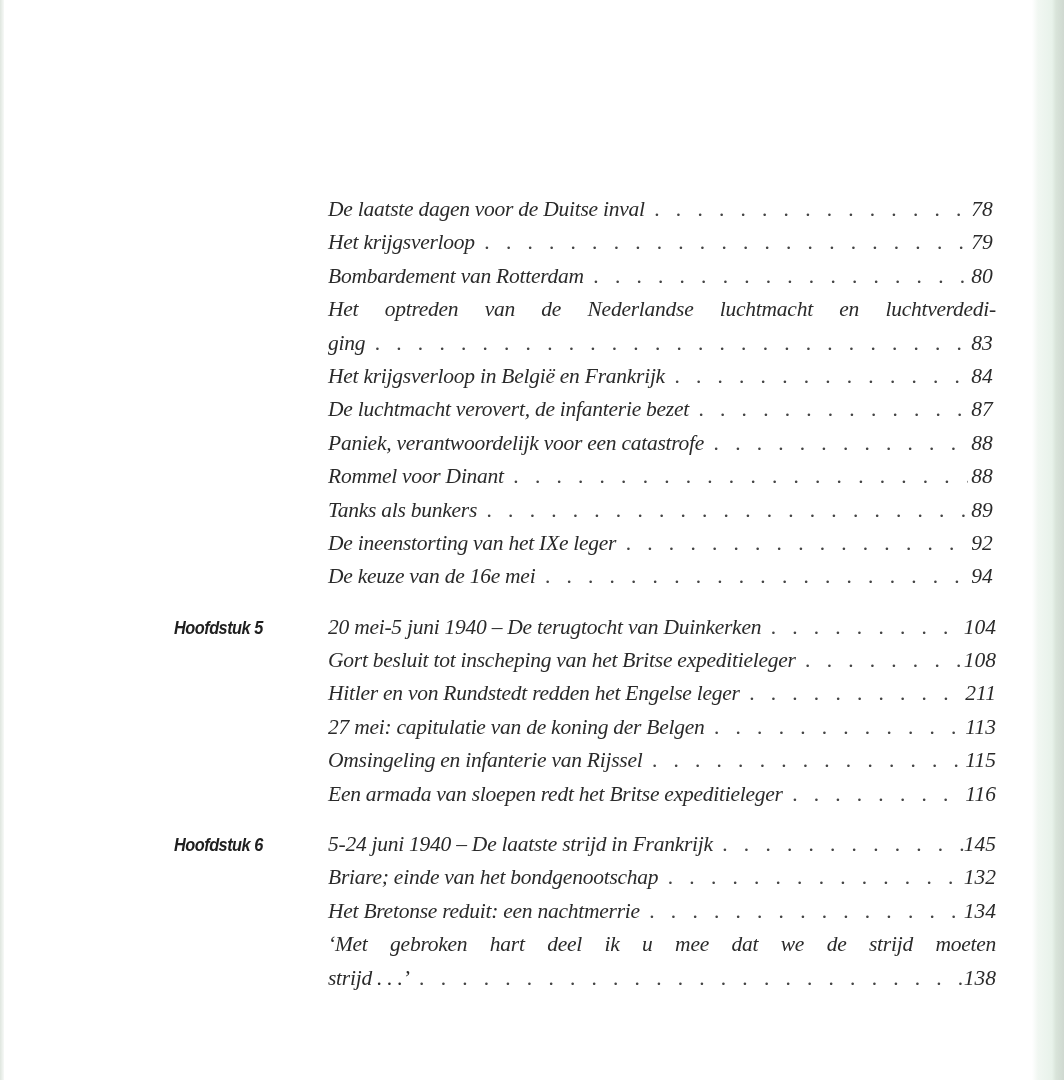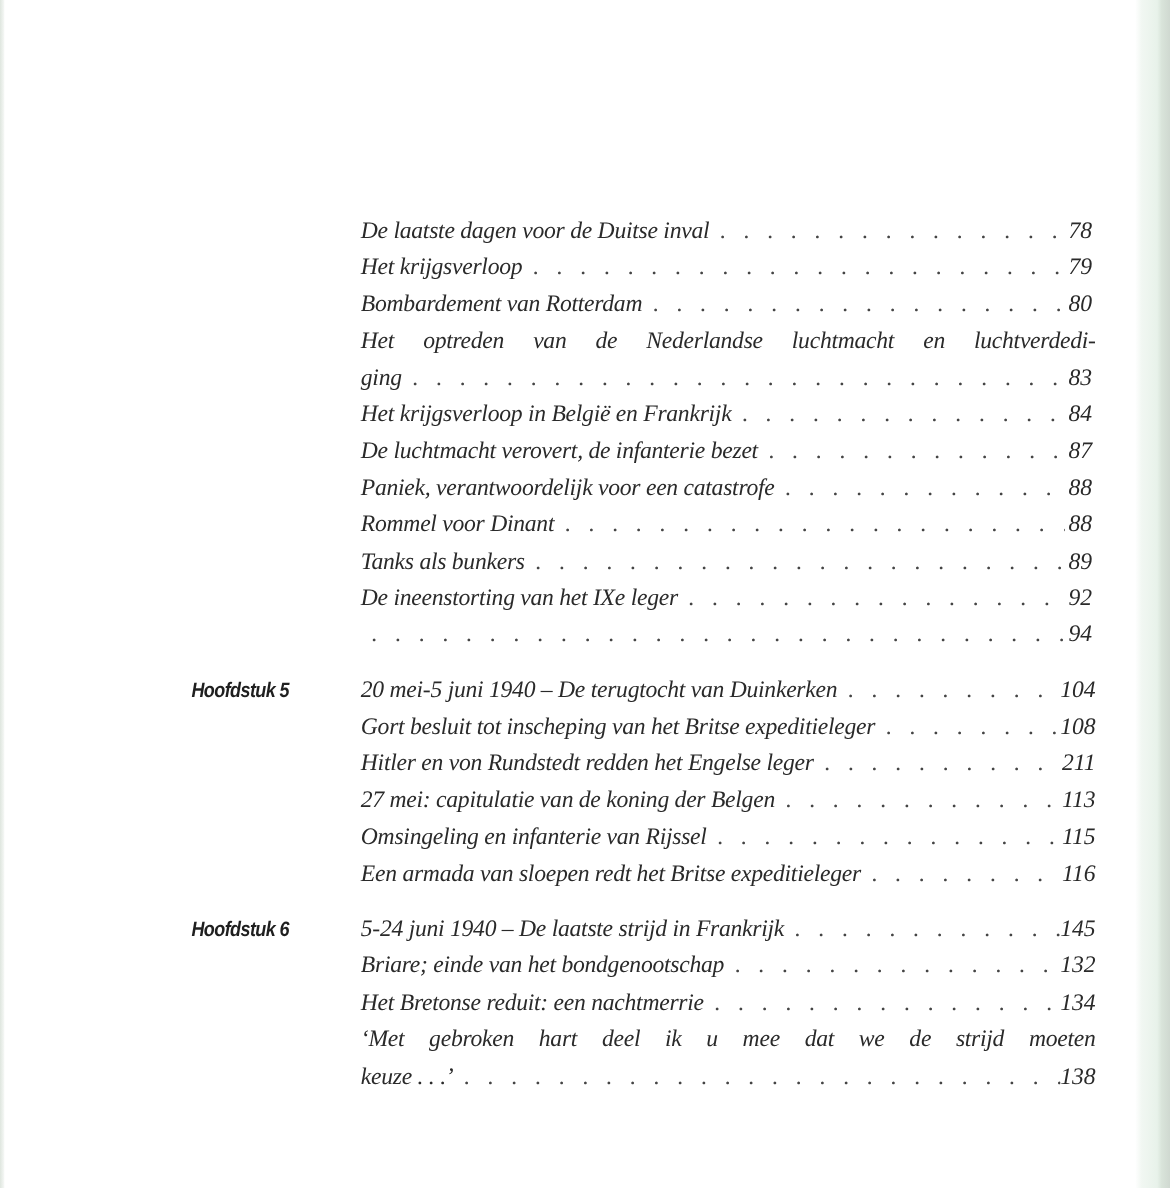--- a/index.html
+++ b/index.html
@@ -120,20 +120,21 @@
         <span class="page">89</span>
       </div>
     <div class="row">
         <span class="label"></span>
         <span class="title">De ineenstorting van het IXe leger</span>
         <span class="leader"></span>
         <span class="page">92</span>
       </div>
     <div class="row">
         <span class="label"></span>
+        <span class="title">De keuze van de 16e mei</span>
         <span class="leader"></span>
         <span class="page">94</span>
       </div>
   </div>
 
   <div class="section">
     <div class="row">
         <span class="label">Hoofdstuk 5</span>
         <span class="title">20 mei-5 juni 1940 – De terugtocht van Duinkerken</span>
         <span class="leader"></span>
@@ -189,19 +190,19 @@
         <span class="title">Het Bretonse reduit: een nachtmerrie</span>
         <span class="leader"></span>
         <span class="page">134</span>
       </div>
     <div class="row wrap-first">
         <span class="label"></span>
         <span class="title">‘Met gebroken hart deel ik u mee dat we de strijd moeten</span>
       </div>
     <div class="row">
         <span class="label"></span>
-        <span class="title">keuze . . .’</span>
+        <span class="title">strijd . . .’</span>
         <span class="leader"></span>
         <span class="page">138</span>
       </div>
   </div>
 
 </div>
 
 </body></html>

